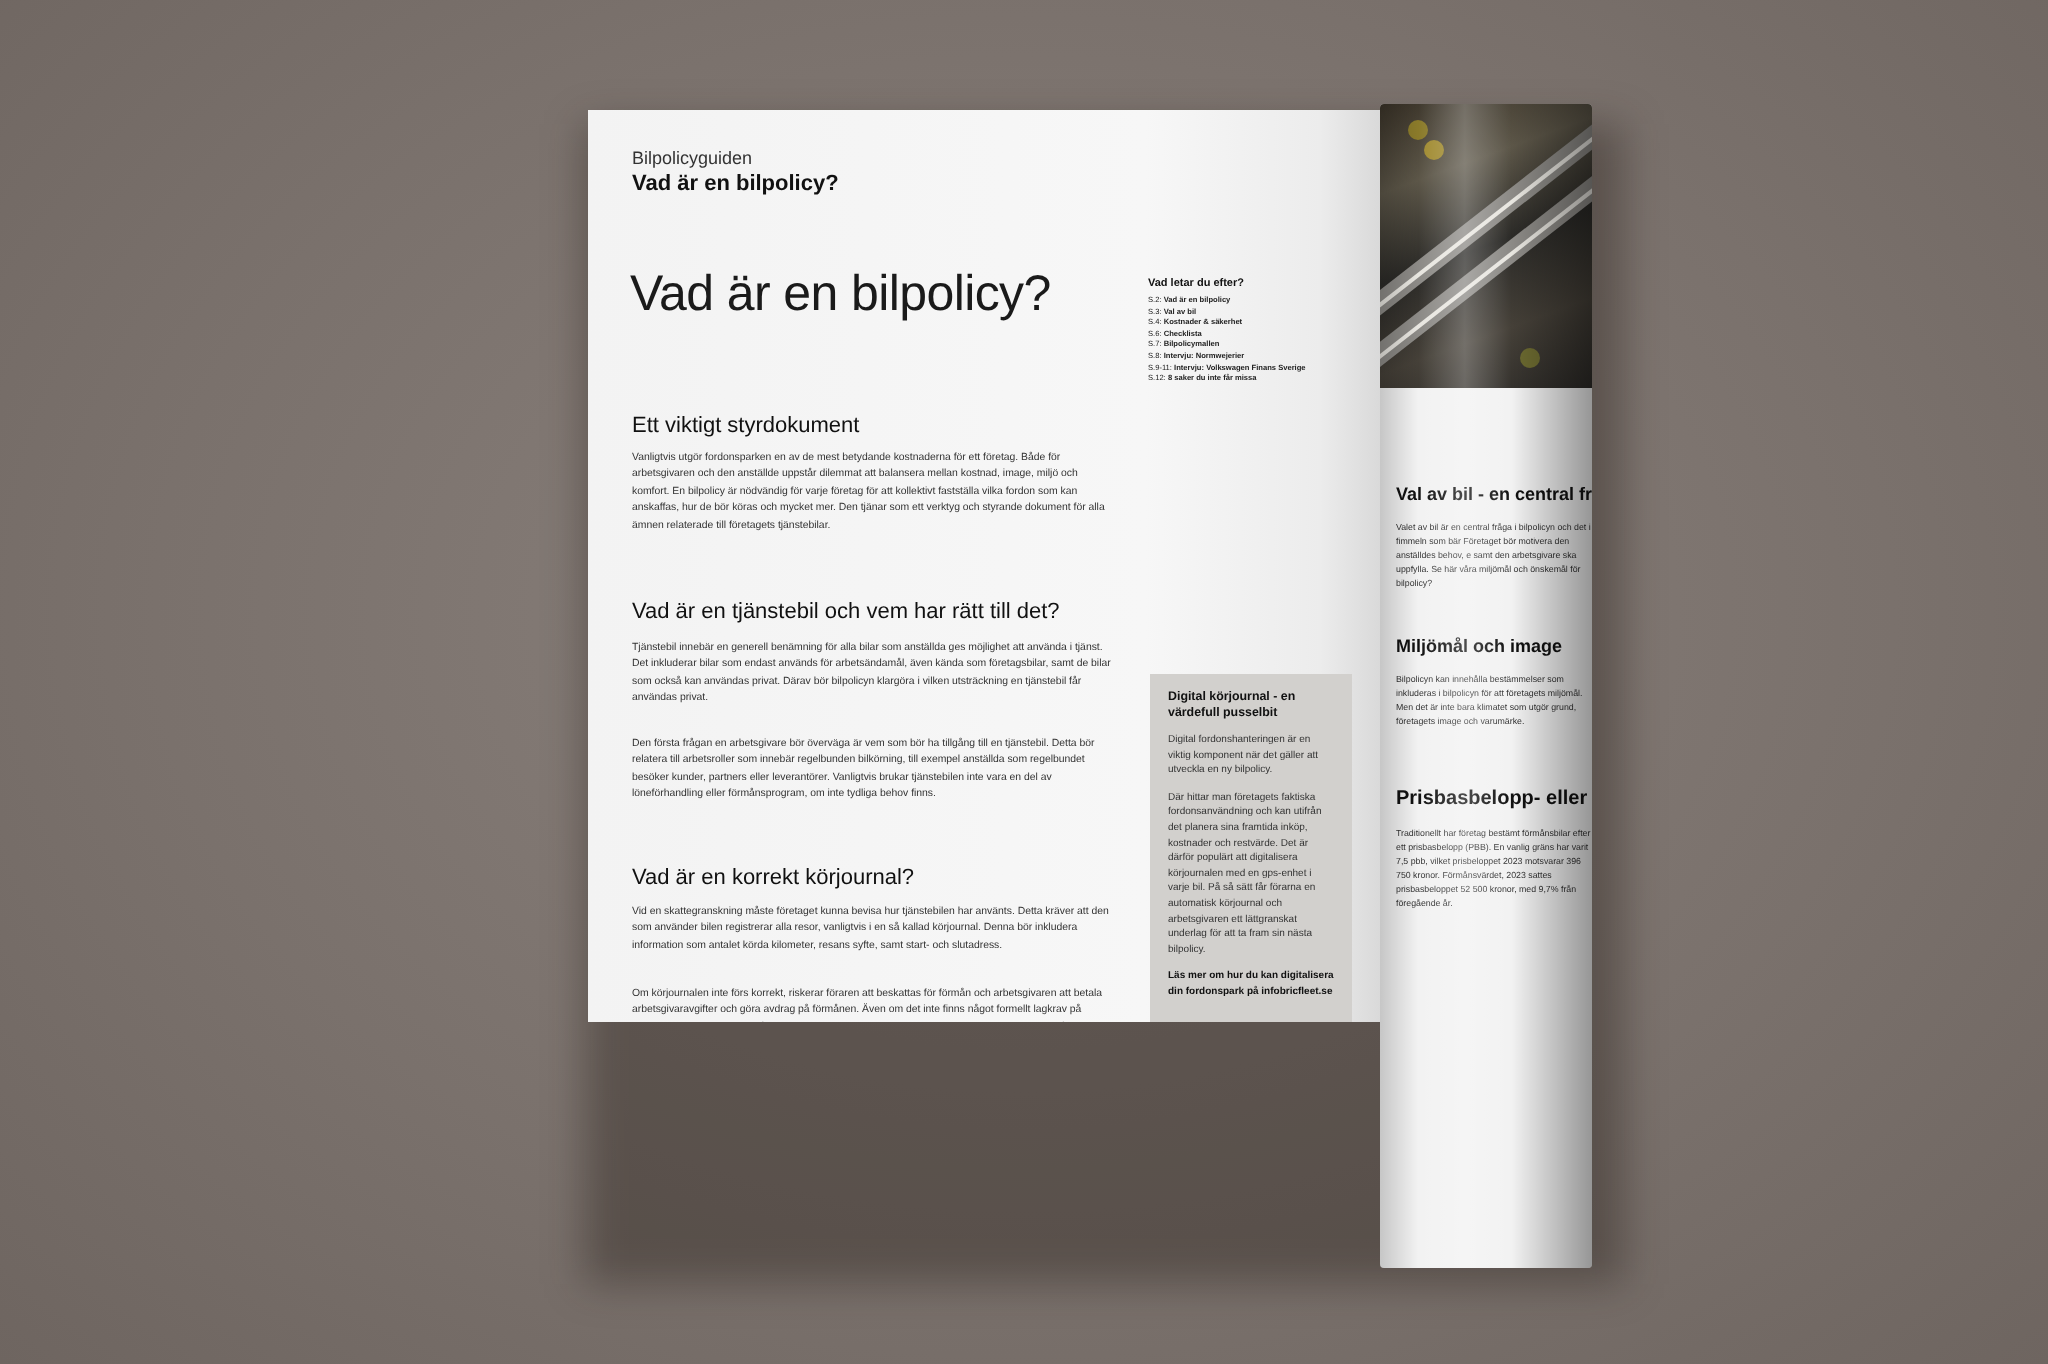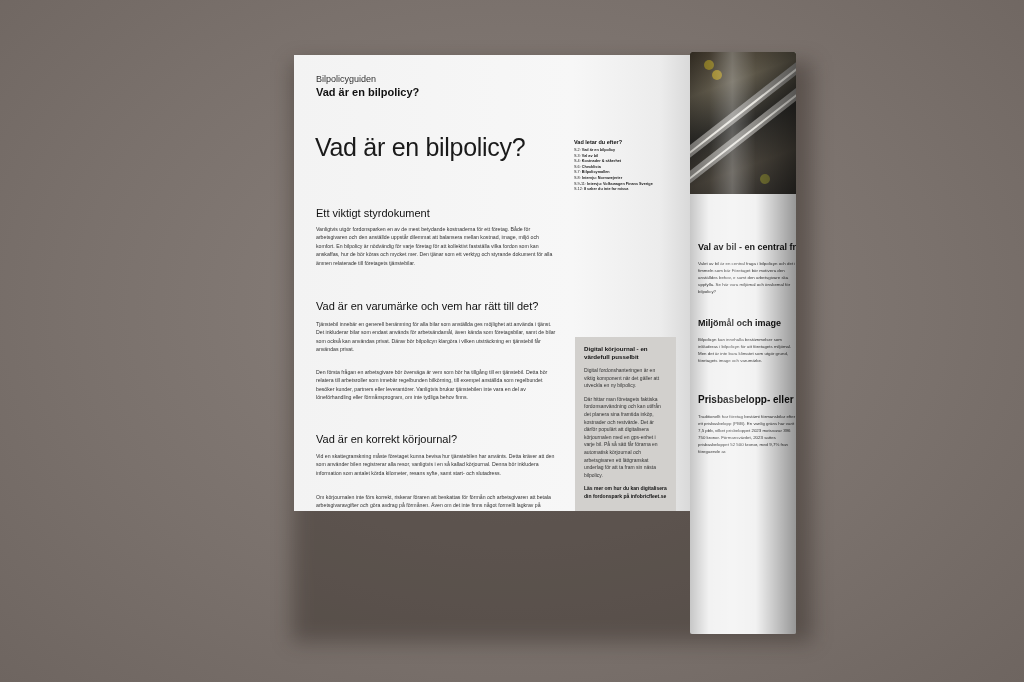--- a/index.html
+++ b/index.html
@@ -78,21 +78,21 @@
     <div class="toc-item"><span>S.6:</span> <b>Checklista</b></div>
     <div class="toc-item"><span>S.7:</span> <b>Bilpolicymallen</b></div>
     <div class="toc-item"><span>S.8:</span> <b>Intervju: Normwejerier</b></div>
     <div class="toc-item"><span>S.9-11:</span> <b>Intervju: Volkswagen Finans Sverige</b></div>
     <div class="toc-item"><span>S.12:</span> <b>8 saker du inte får missa</b></div>
   </div>
 
   <h2 class="h2" style="top:152px;">Ett viktigt styrdokument</h2>
   <p class="para" style="top:170px;">Vanligtvis utgör fordonsparken en av de mest betydande kostnaderna för ett företag. Både för arbetsgivaren och den anställde uppstår dilemmat att balansera mellan kostnad, image, miljö och komfort. En bilpolicy är nödvändig för varje företag för att kollektivt fastställa vilka fordon som kan anskaffas, hur de bör köras och mycket mer. Den tjänar som ett verktyg och styrande dokument för alla ämnen relaterade till företagets tjänstebilar.</p>
 
-  <h2 class="h2" style="top:245px;">Vad är en varumärke och vem har rätt till det?</h2>
+  <h2 class="h2" style="top:245px;">Vad är en tjänstebil och vem har rätt till det?</h2>
   <p class="para" style="top:265px;">Tjänstebil innebär en generell benämning för alla bilar som anställda ges möjlighet att använda i tjänst. Det inkluderar bilar som endast används för arbetsändamål, även kända som företagsbilar, samt de bilar som också kan användas privat. Därav bör bilpolicyn klargöra i vilken utsträckning en tjänstebil får användas privat.</p>
   <p class="para" style="top:313px;">Den första frågan en arbetsgivare bör överväga är vem som bör ha tillgång till en tjänstebil. Detta bör relatera till arbetsroller som innebär regelbunden bilkörning, till exempel anställda som regelbundet besöker kunder, partners eller leverantörer. Vanligtvis brukar tjänstebilen inte vara en del av löneförhandling eller förmånsprogram, om inte tydliga behov finns.</p>
 
   <h2 class="h2" style="top:378px;text-align:center;">Vad är en korrekt körjournal?</h2>
   <p class="para" style="top:397px;">Vid en skattegranskning måste företaget kunna bevisa hur tjänstebilen har använts. Detta kräver att den som använder bilen registrerar alla resor, vanligtvis i en så kallad körjournal. Denna bör inkludera information som antalet körda kilometer, resans syfte, samt start- och slutadress.</p>
   <p class="para" style="top:438px;">Om körjournalen inte förs korrekt, riskerar föraren att beskattas för förmån och arbetsgivaren att betala arbetsgivaravgifter och göra avdrag på förmånen. Även om det inte finns något formellt lagkrav på körjournal, är det därför ändå viktigt att den förvaltas korrekt i varje fordon. För dem med förmånsbilar används körjournalen för att registrera om resan är privat eller i tjänsten, vilket bidrar underlaget för den milersättning som förmånsmottagaren har rätt till.</p>
 
   <div class="sidebar">
     <div class="sb-title">Digital körjournal - en värdefull pusselbit</div>
     <div class="sb-text">Digital fordonshanteringen är en viktig komponent när det gäller att utveckla en ny bilpolicy.</div>

